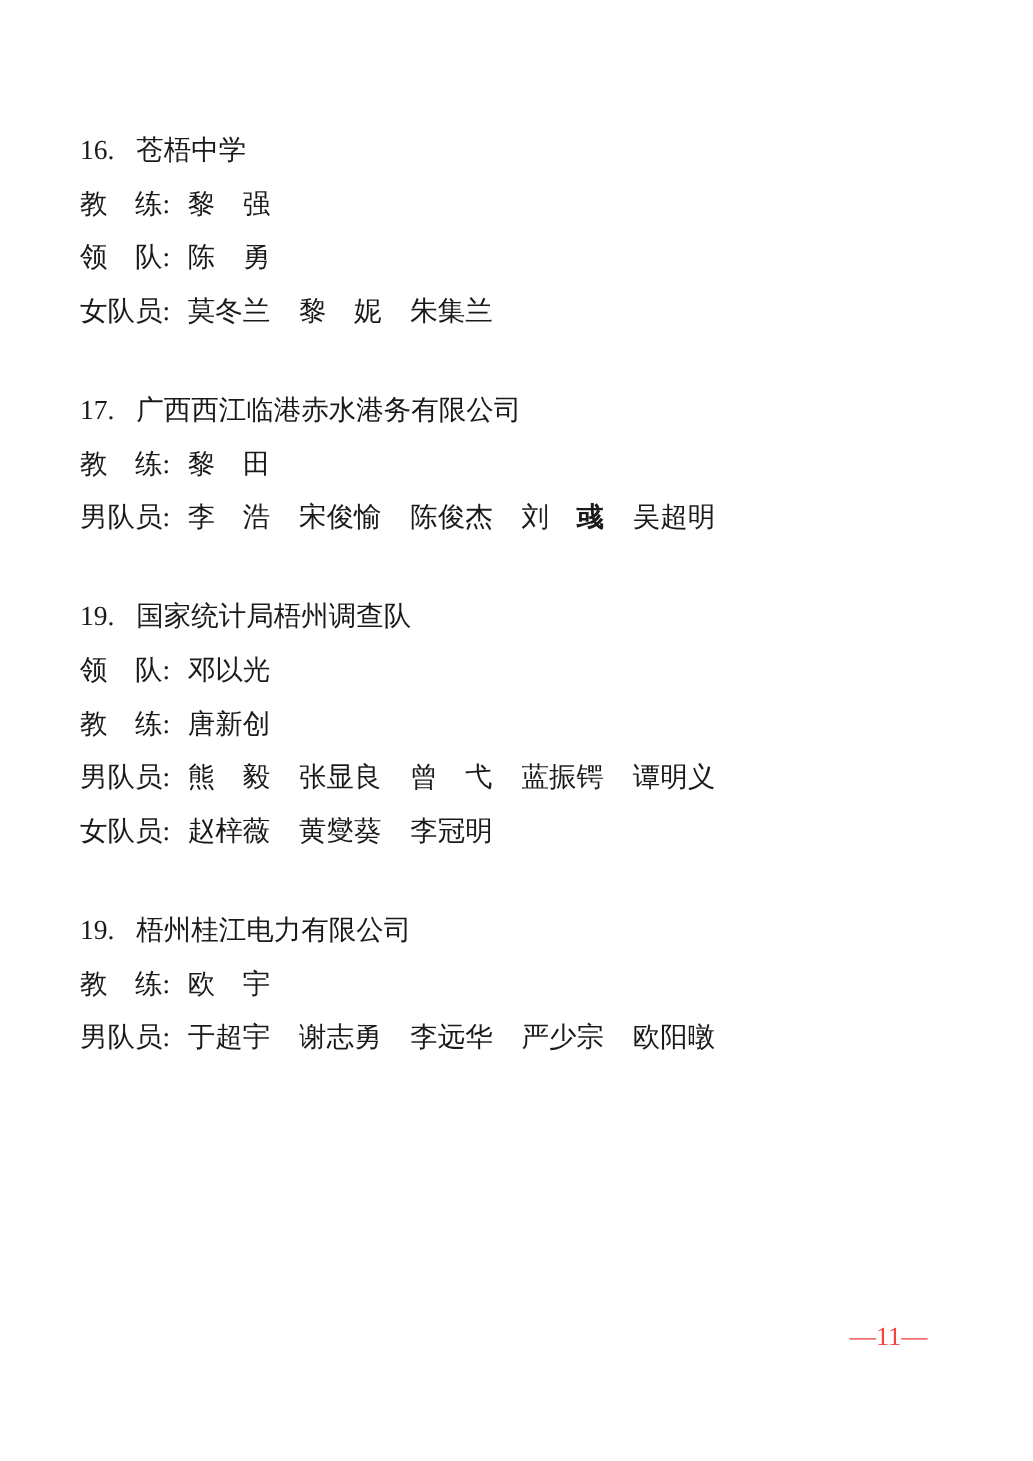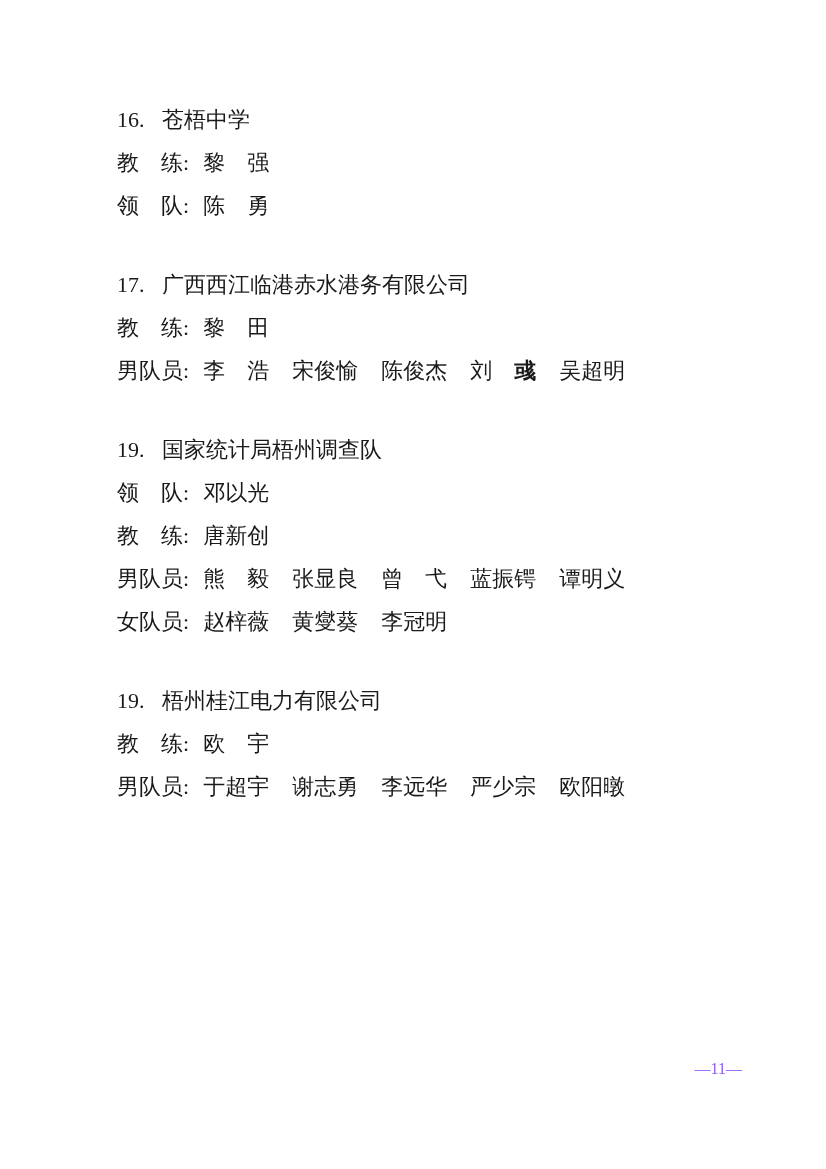--- a/index.html
+++ b/index.html
@@ -8,21 +8,21 @@
     position: relative;
     width: 826px;
     height: 1169px;
     margin: 0 auto;
     background: #ffffff;
     color: #1a1a1a;
     font-family: "Liberation Serif", "DejaVu Serif", serif;
     overflow: hidden;
   }
   .content {
-    padding: 98px 60px 0 117px;
+    padding: 98px 60px 0 64px;
   }
   .team-block {
     margin-bottom: 36px;
   }
   .line {
     height: 43px;
     line-height: 43px;
     font-size: 22px;
     white-space: nowrap;
   }
@@ -36,40 +36,43 @@
   .player + .player {
     margin-left: 23px;
   }
   .cjk-bold {
     font-weight: bold;
   }
   .page-number {
     position: absolute;
     top: 1058px;
     right: 84px;
-    font-size: 16px;
+    font-size: 21px;
     line-height: 22px;
-    color: #8b5cf6;
+    color: #ef4444;
   }
 </style>
 </head>
 <body>
 
 <div class="page">
   <div class="content">
 
     <div class="team-block">
       <div class="line">
         <span class="team-number">16.</span><span>苍梧中学</span>
       </div>
       <div class="line">
         <span class="label">教　练:</span><span>黎　强</span>
       </div>
       <div class="line">
         <span class="label">领　队:</span><span>陈　勇</span>
+      </div>
+      <div class="line">
+        <span class="label">女队员:</span><span class="player">莫冬兰</span><span class="player">黎　妮</span><span class="player">朱集兰</span>
       </div>
     </div>
 
     <div class="team-block">
       <div class="line">
         <span class="team-number">17.</span><span>广西西江临港赤水港务有限公司</span>
       </div>
       <div class="line">
         <span class="label">教　练:</span><span>黎　田</span>
       </div>

